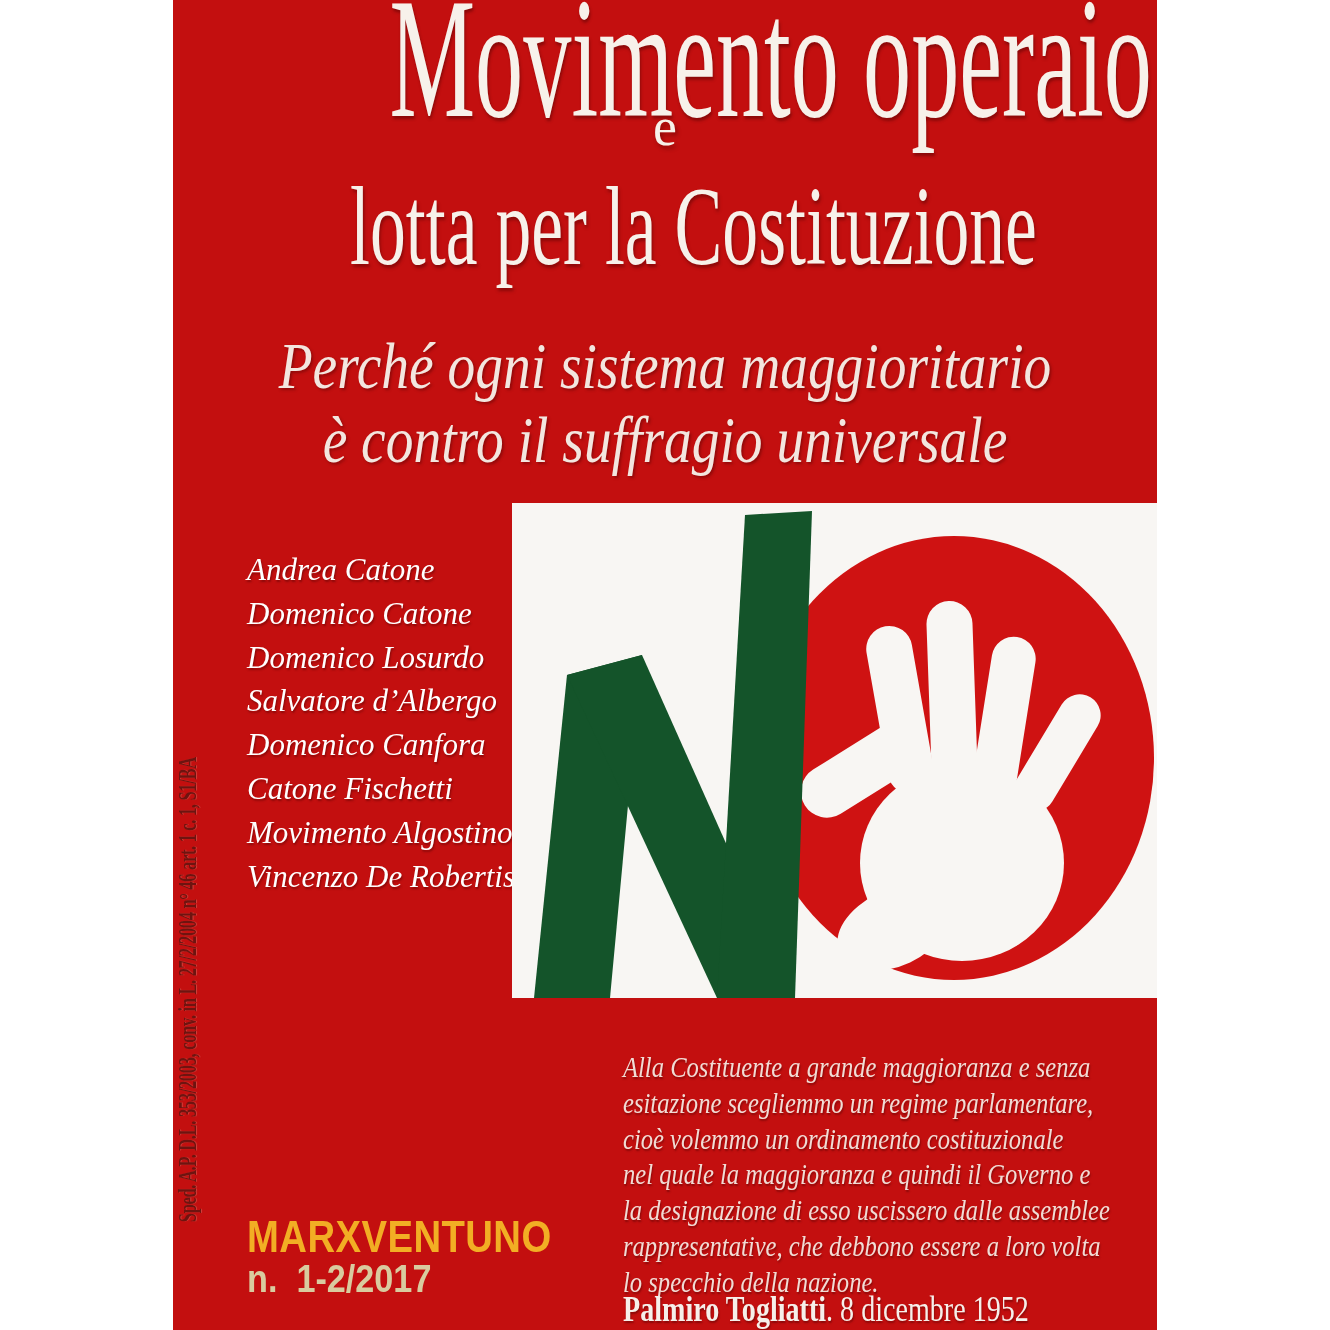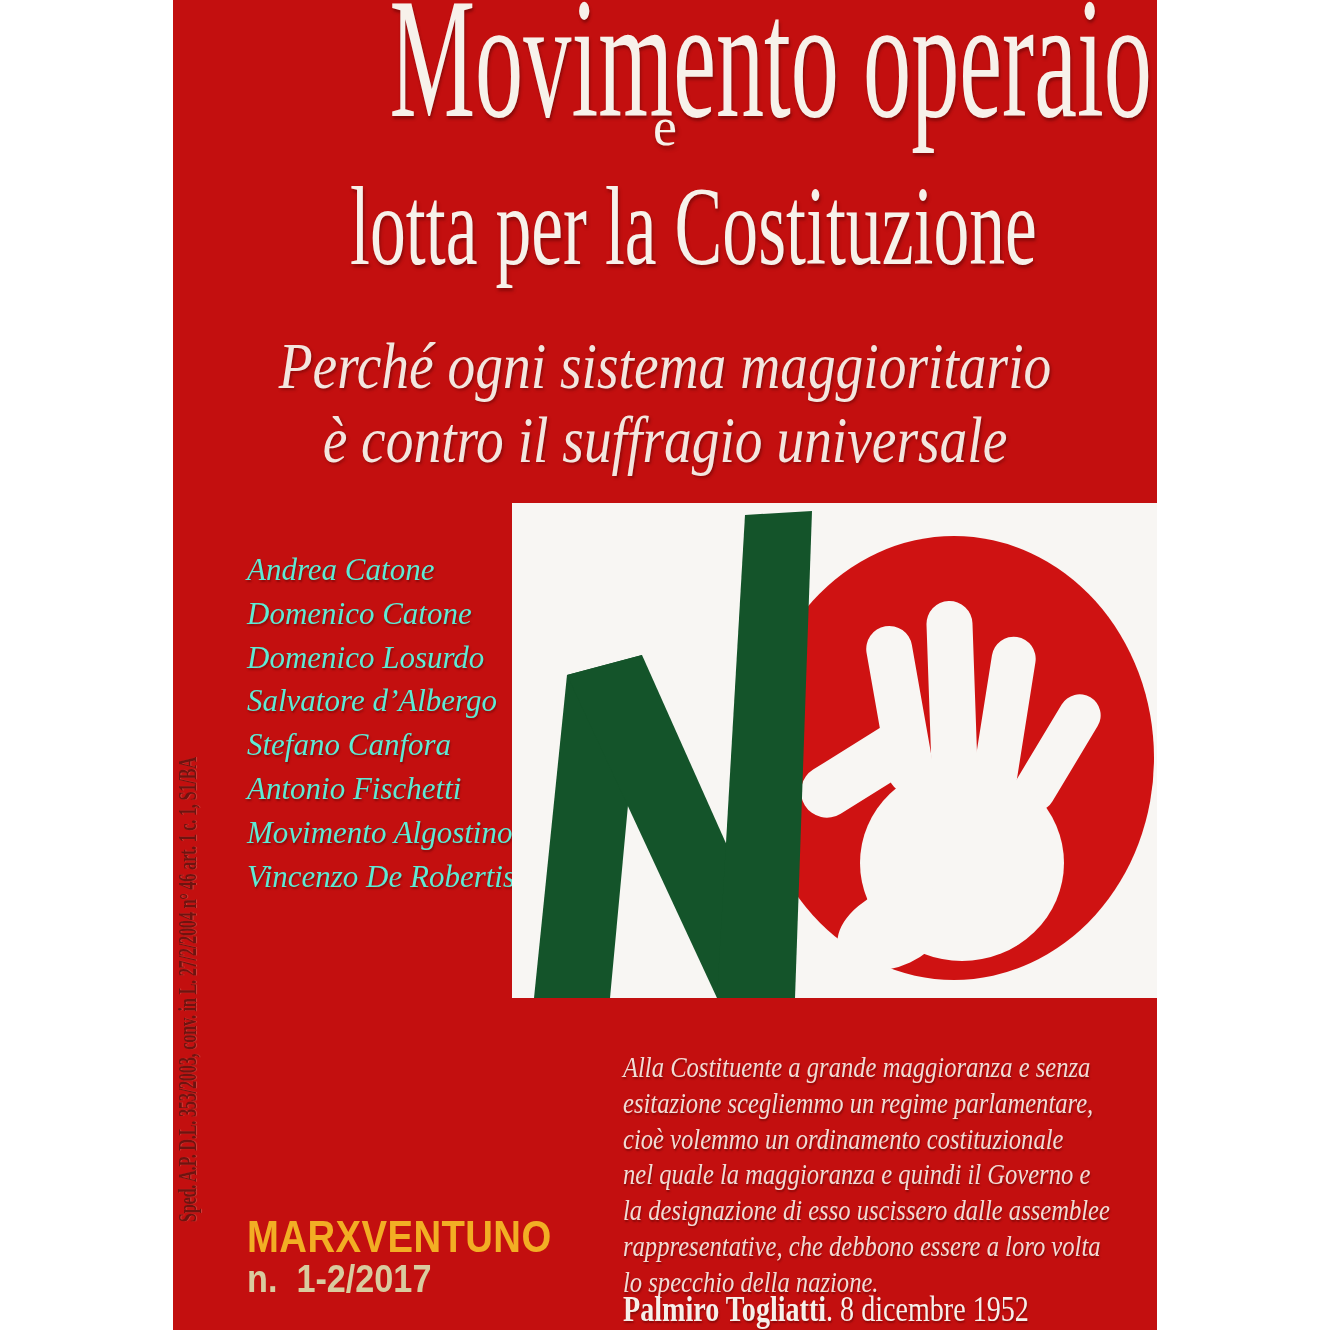--- a/index.html
+++ b/index.html
@@ -11,21 +11,21 @@
   .t-line{position:absolute;left:0;right:0;text-align:center;color:#F7F1EA;white-space:nowrap;
           text-shadow:2px 3px 4px rgba(70,0,0,0.45);}
   .t1{top:-38px;font-size:172px;line-height:1.12;transform:scaleX(0.56);}
   .tc{top:98px;font-size:54px;line-height:1.1;transform:none;}
   .t2{top:162px;font-size:112px;line-height:1.15;transform:scaleX(0.64);}
   .sub{font-style:italic;color:#F3E6DF;text-shadow:2px 2px 3px rgba(70,0,0,0.4);}
   .s1{top:328px;font-size:66px;line-height:1.15;transform:scaleX(0.84);}
   .s2{top:402px;font-size:66px;line-height:1.15;transform:scaleX(0.84);}
 
   
-  .authors{position:absolute;left:74px;top:548px;color:#5eead4;font-style:italic;font-size:31px;
+  .authors{position:absolute;left:74px;top:548px;color:#ffffff;font-style:italic;font-size:31px;
            line-height:43.8px;text-shadow:1px 2px 2px rgba(70,0,0,0.45);white-space:nowrap;}
 
   
   .logo-box{position:absolute;left:339px;top:503px;width:645px;height:495px;background:#F8F6F3;}
   .logo-box svg{display:block;width:645px;height:495px;}
 
   
   .sped-wrap{position:absolute;left:1px;top:686px;width:40px;height:646px;}
   .sped{width:40px;height:646px;writing-mode:vertical-rl;transform:rotate(180deg) scale(1,0.66);
         transform-origin:50% 50%;font-family:"Liberation Serif",serif;font-weight:bold;font-size:25px;
@@ -57,22 +57,22 @@
     <div class="t-line t2">lotta per la Costituzione</div>
 
     <div class="t-line sub s1">Perché ogni sistema maggioritario</div>
     <div class="t-line sub s2">è contro il suffragio universale</div>
 
     <div class="authors">
       <div>Andrea Catone</div>
       <div>Domenico Catone</div>
       <div>Domenico Losurdo</div>
       <div>Salvatore d’Albergo</div>
-      <div>Stefano Canfora</div>
-      <div>Antonio Fischetti</div>
+      <div>Domenico Canfora</div>
+      <div>Catone Fischetti</div>
       <div>Movimento Algostino</div>
       <div>Vincenzo De Robertis</div>
     </div>
 
     <div class="logo-box">
       <svg viewBox="0 0 645 495">
 
         <ellipse cx="442" cy="255" rx="200" ry="222" fill="#CF1212"></ellipse>
 
         <g fill="#F8F6F3">

